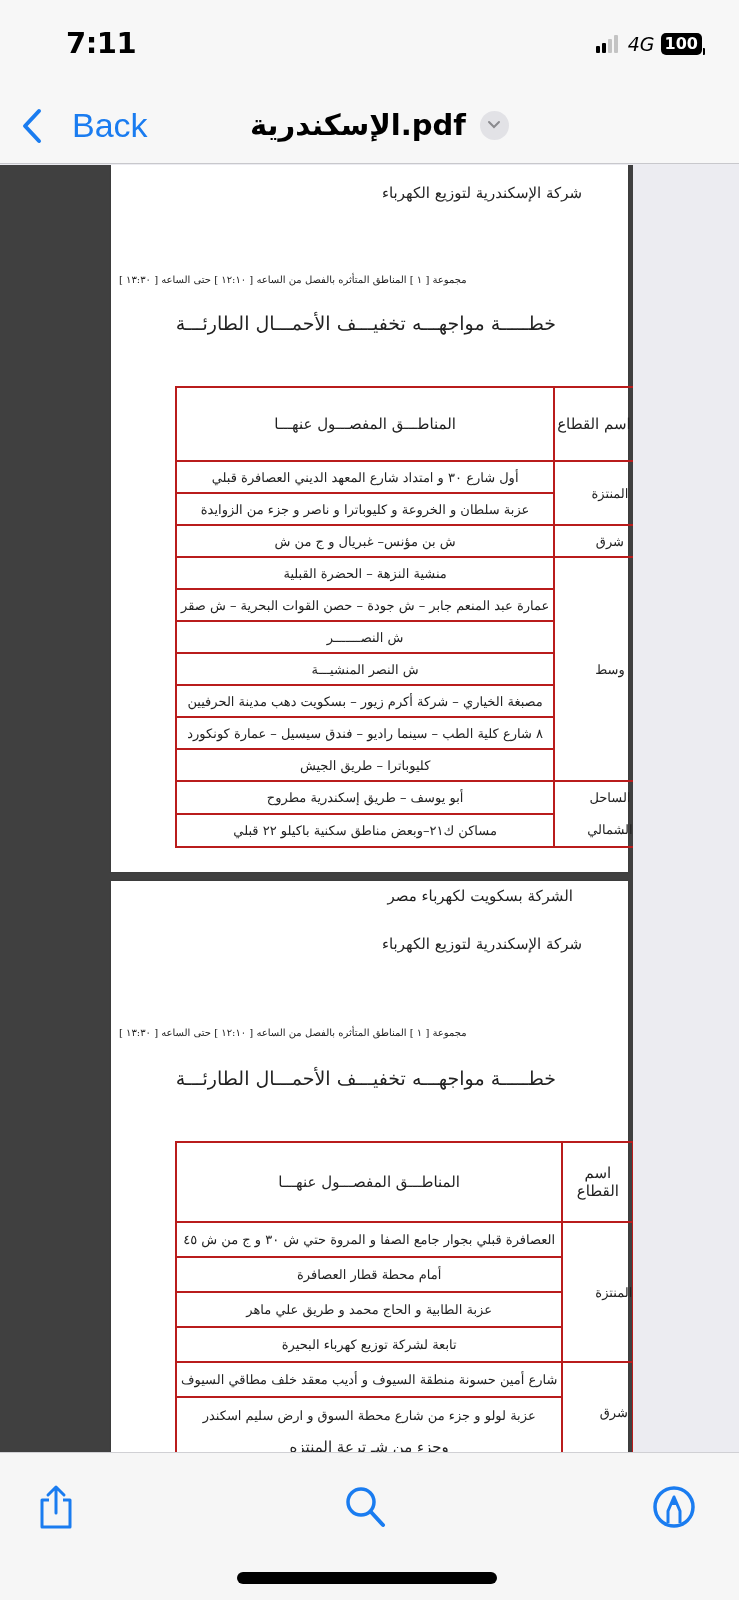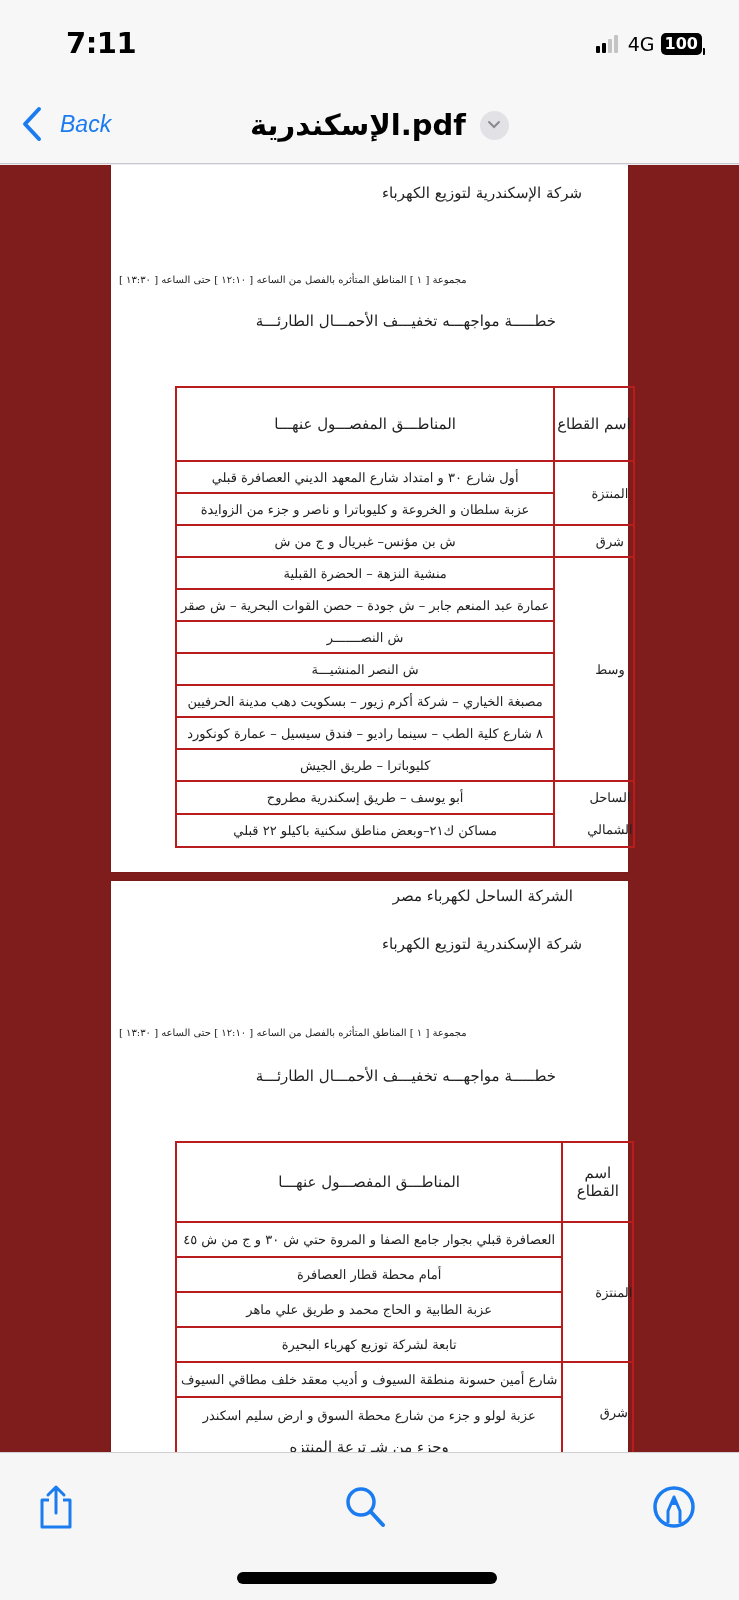--- a/index.html
+++ b/index.html
@@ -3,43 +3,43 @@
 <meta charset="utf-8">
 <style>
   * { box-sizing: border-box; margin: 0; padding: 0; }
   html, body { width: 739px; height: 1600px; overflow: hidden; background: #ececf1; font-family: "Liberation Sans", sans-serif; }
   .status-bar { position: absolute; top: 0; left: 0; width: 739px; height: 90px; background: #f7f7f7; }
   .time { position: absolute; left: 66px; top: 26px; font-size: 29px; font-weight: bold; color: #000; font-family: "DejaVu Sans", sans-serif; letter-spacing: -0.5px; }
   .status-right { position: absolute; right: 34px; top: 33px; display: flex; align-items: center; gap: 6px; }
   .signal { display: flex; align-items: flex-end; gap: 2px; height: 18px; }
   .signal span { width: 4px; border-radius: 1px; background: #000; }
   .signal span.dim { background: #c4c4c4; }
-  .net { font-size: 19px; color: #000; margin-left: 4px; font-family: "DejaVu Sans", sans-serif; }
+  .net { font-size: 19px; color: #000; margin-left: 4px; font-family: "DejaVu Sans", sans-serif; font-style: italic; }
   .battery { display: flex; align-items: flex-end; }
   .battery .body { background: #000; color: #fff; font-weight: bold; font-size: 16px; border-radius: 5px; padding: 1px 4px; height: 22px; line-height: 20px; font-family: "DejaVu Sans", sans-serif; }
   .battery .nub { width: 2px; height: 7px; background: #000; border-radius: 0 1px 1px 0; margin-left: 1px; }
 
   .nav-bar { position: absolute; top: 90px; left: 0; width: 739px; height: 74px; background: #f7f7f7; border-bottom: 1px solid #c8c8cc; }
   .back { position: absolute; left: 20px; top: 16px; display: flex; align-items: center; color: #1a7cf0; cursor: pointer; }
   .back svg { width: 24px; height: 36px; }
-  .back span { font-size: 23px; margin-left: 16px; font-family: "Liberation Sans", sans-serif; font-style: italic; }
+  .back span { font-size: 34px; margin-left: 28px; font-family: "Liberation Sans", sans-serif; }
   .title-wrap { position: absolute; left: 250px; top: 18px; display: flex; align-items: center; gap: 14px; }
   .title { font-size: 29px; font-weight: bold; color: #000; font-family: "DejaVu Sans", sans-serif; }
   .title-chevron { width: 29px; height: 29px; border-radius: 50%; background: #e2e2e6; display: flex; align-items: center; justify-content: center; }
 
-  .viewer { position: absolute; top: 165px; left: 0; width: 739px; height: 1287px; background: #7f1d1d; overflow: hidden; }
+  .viewer { position: absolute; top: 165px; left: 0; width: 633px; height: 1287px; background: #404040; overflow: hidden; }
   .page { position: absolute; left: 111px; width: 517px; background: #fff; box-shadow: 0 0 2px rgba(0,0,0,0.15); font-family: "DejaVu Serif", serif; color: #1a1a1a; direction: rtl; }
   .page1 { top: -5px; height: 712px; }
   .page2 { top: 716px; height: 600px; }
 
   .doc-line { position: absolute; white-space: nowrap; color: #222; }
   .company { font-size: 15px; right: 46px; }
   .holding { font-size: 15px; right: 55px; }
   .group { font-size: 10px; left: 8px; right: auto; direction: rtl; }
-  .plan { font-size: 15px; right: 72px; }
+  .plan { font-size: 19px; right: 72px; }
 
   table.grid { position: absolute; left: 64px; width: 390px; border-collapse: collapse; direction: rtl; font-size: 13px; }
   table.grid td, table.grid th { border: 2px solid #b91c1c; text-align: center; font-weight: normal; color: #222; }
   table.grid th { font-size: 15px; }
   table.grid td.sector { width: 68px; font-size: 13px; padding-left: 32px; }
   table.grid td.area { height: 32px; padding: 0 4px; white-space: nowrap; text-align: center; }
 
   .toolbar { position: absolute; top: 1452px; left: 0; width: 739px; height: 148px; background: #f6f6f6; border-top: 1px solid #d0d0d4; }
   .tb-btn { position: absolute; top: 30px; width: 44px; height: 48px; display: flex; align-items: center; justify-content: center; cursor: pointer; }
   .home-bar { position: absolute; left: 237px; bottom: 16px; width: 260px; height: 12px; background: #000; border-radius: 6px; }
@@ -132,21 +132,21 @@
         <td class="area">أبو يوسف – طريق إسكندرية مطروح</td>
       </tr>
       <tr>
         <td class="area">مساكن ك٢١–وبعض مناطق سكنية باكيلو ٢٢ قبلي</td>
       </tr>
     </tbody>
       </table>
   </div>
 
   <div class="page page2">
-    <div class="doc-line holding" style="top:6px">الشركة الساحل لكهرباء مصر</div>
+    <div class="doc-line holding" style="top:6px">الشركة بسكويت لكهرباء مصر</div>
     <div class="doc-line company" style="top:54px">شركة الإسكندرية لتوزيع الكهرباء</div>
     <div class="doc-line group" style="top:146px">مجموعة [ ١ ] المناطق المتأثره بالفصل من الساعه [ ١٢:١٠ ] حتى الساعه [ ١٣:٣٠ ]</div>
     <div class="doc-line plan" style="top:186px">خطـــــة مواجهـــه تخفيـــف الأحمـــال الطارئـــة</div>
 
     <table class="grid" style="top:260px">
       <tbody>
           <tr>
         <th class="sector" style="height:80px">اسم القطاع</th>
         <th>المناطـــق المفصـــول عنهـــا</th>
       </tr>

